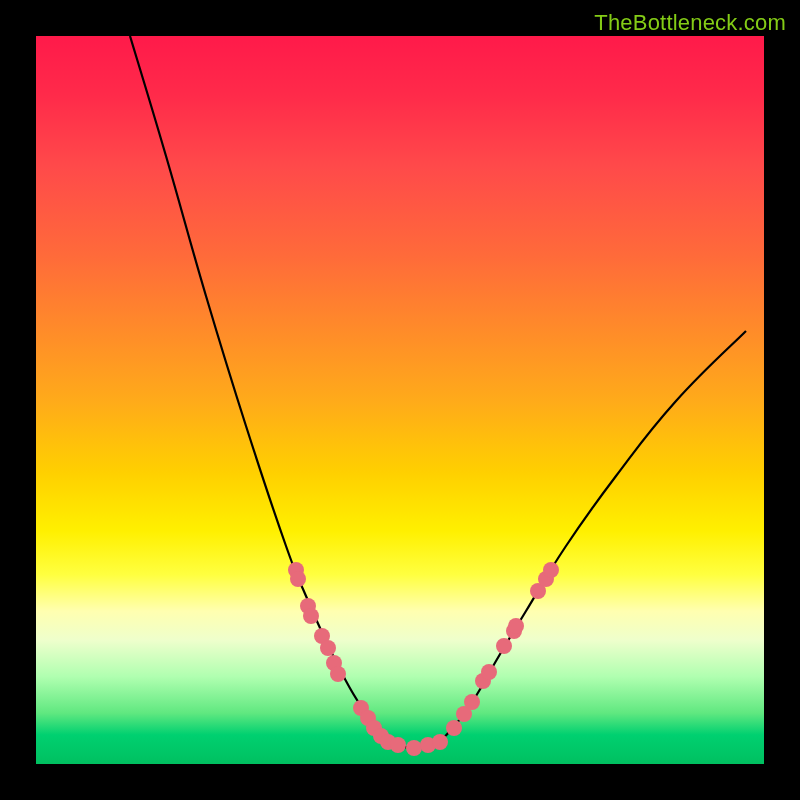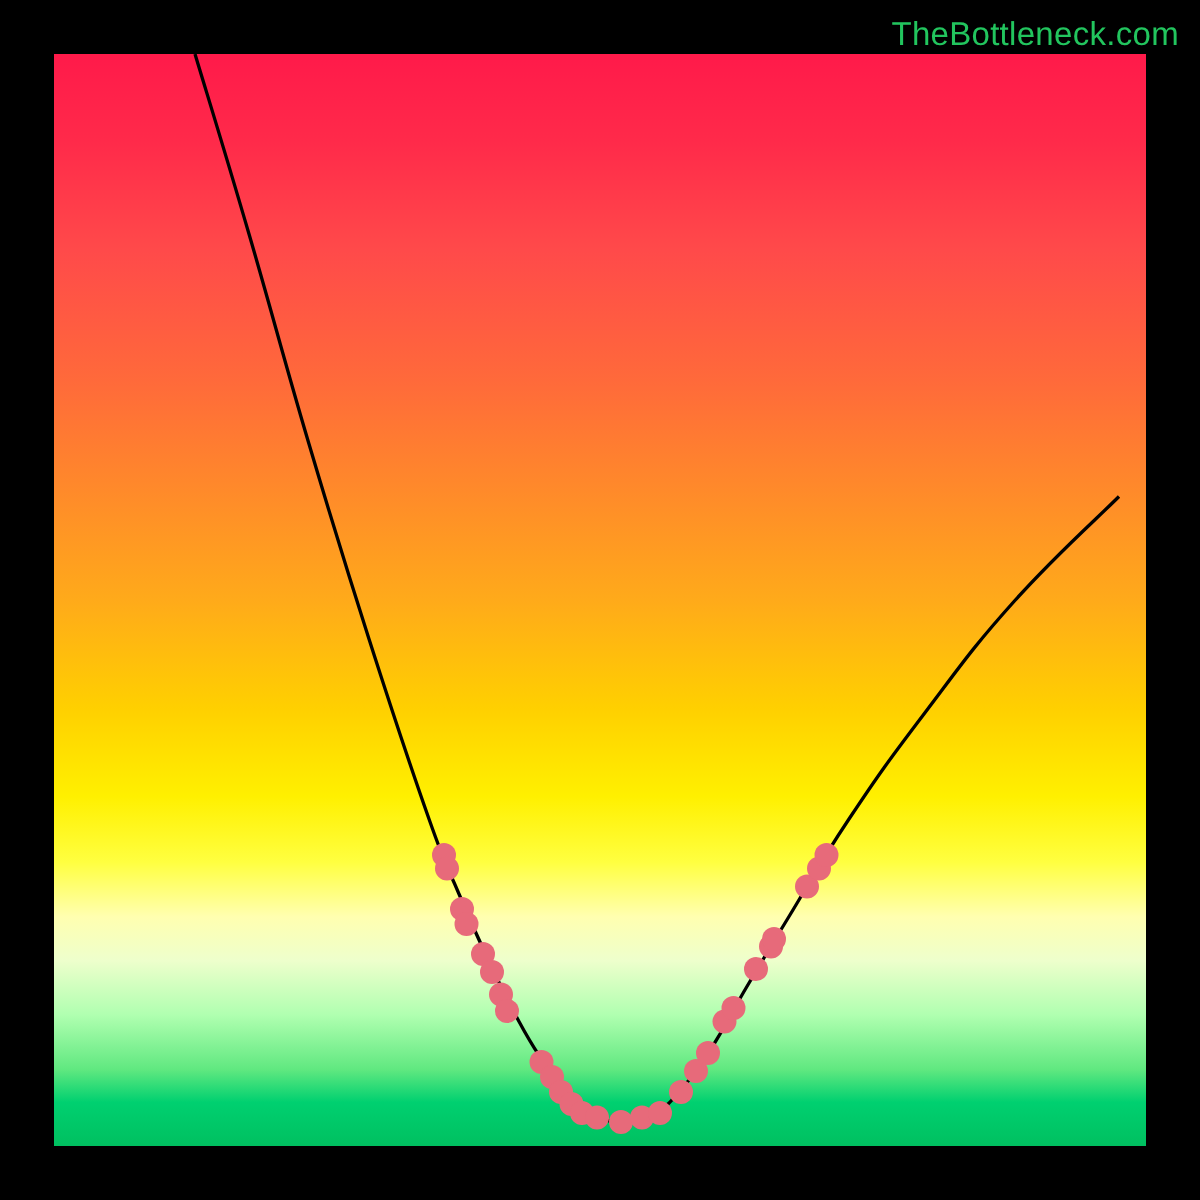--- a/index.html
+++ b/index.html
@@ -33,21 +33,21 @@
       #b0ffb0 88%,
       #60e880 93%,
       #00d070 96%,
       #00c060 100%
     );
   }
   .watermark {
     position: absolute;
     top: 10px;
     right: 14px;
-    color: #22c55e;
+    color: #84cc16;
     font-size: 22px;
     font-weight: 500;
     letter-spacing: 0.2px;
     z-index: 5;
   }
   svg.curve {
     position: absolute;
     left: 0;
     top: 0;
     width: 728px;

